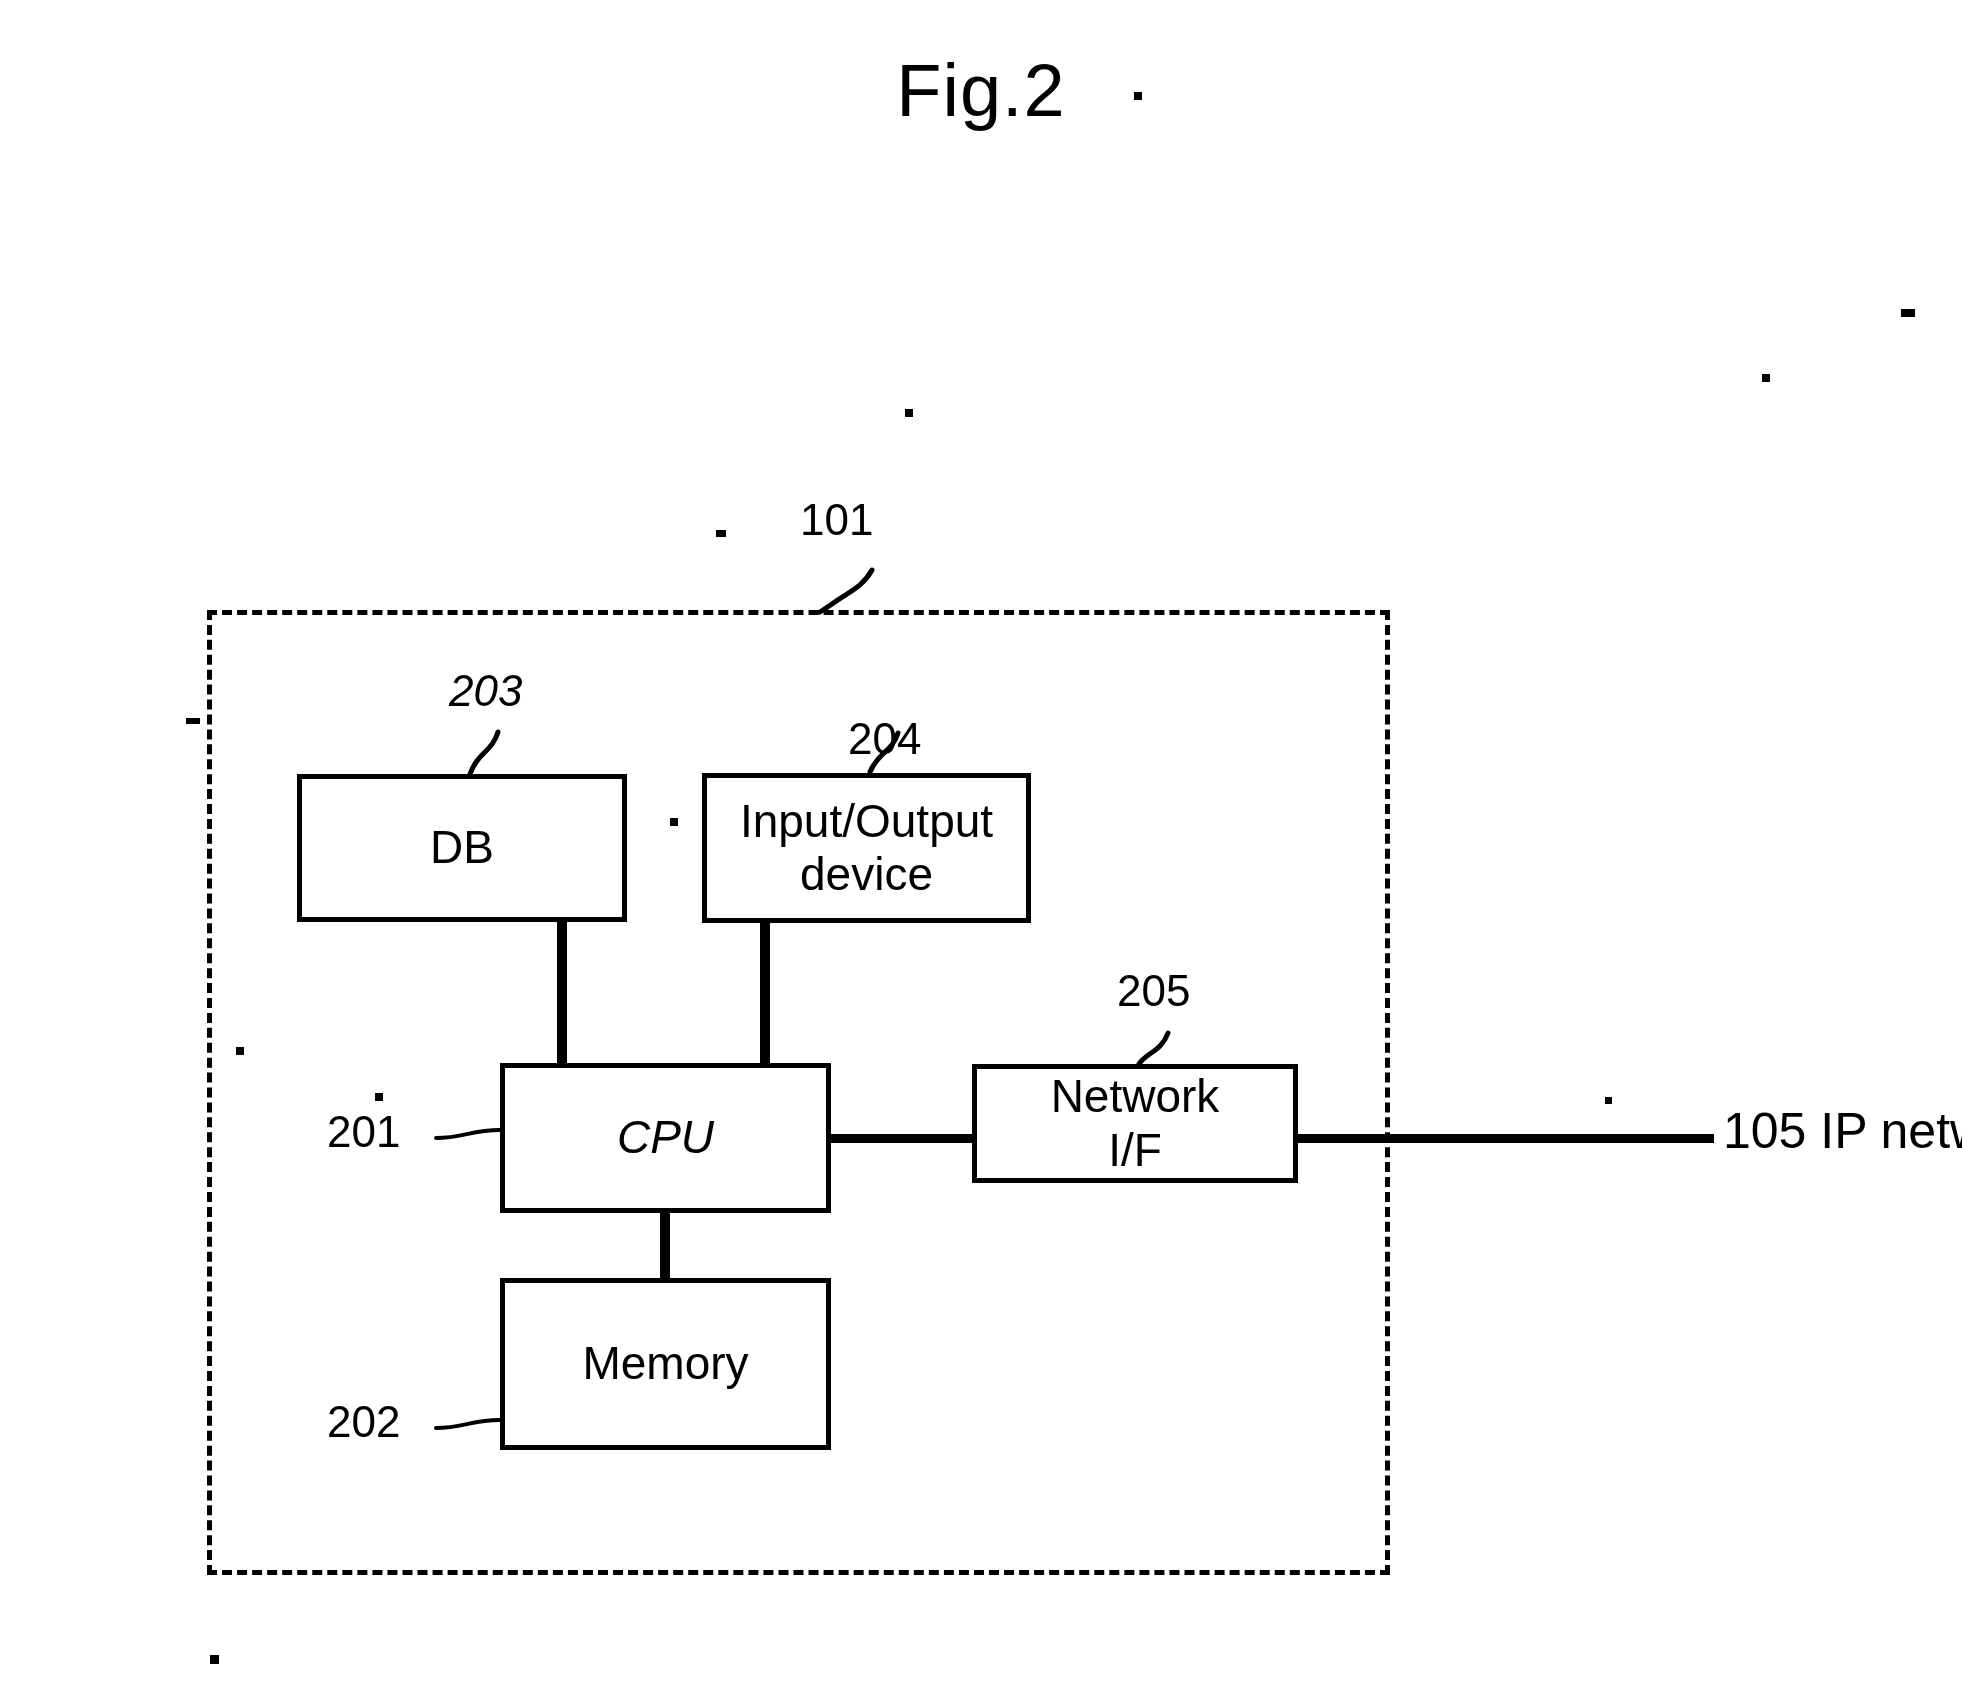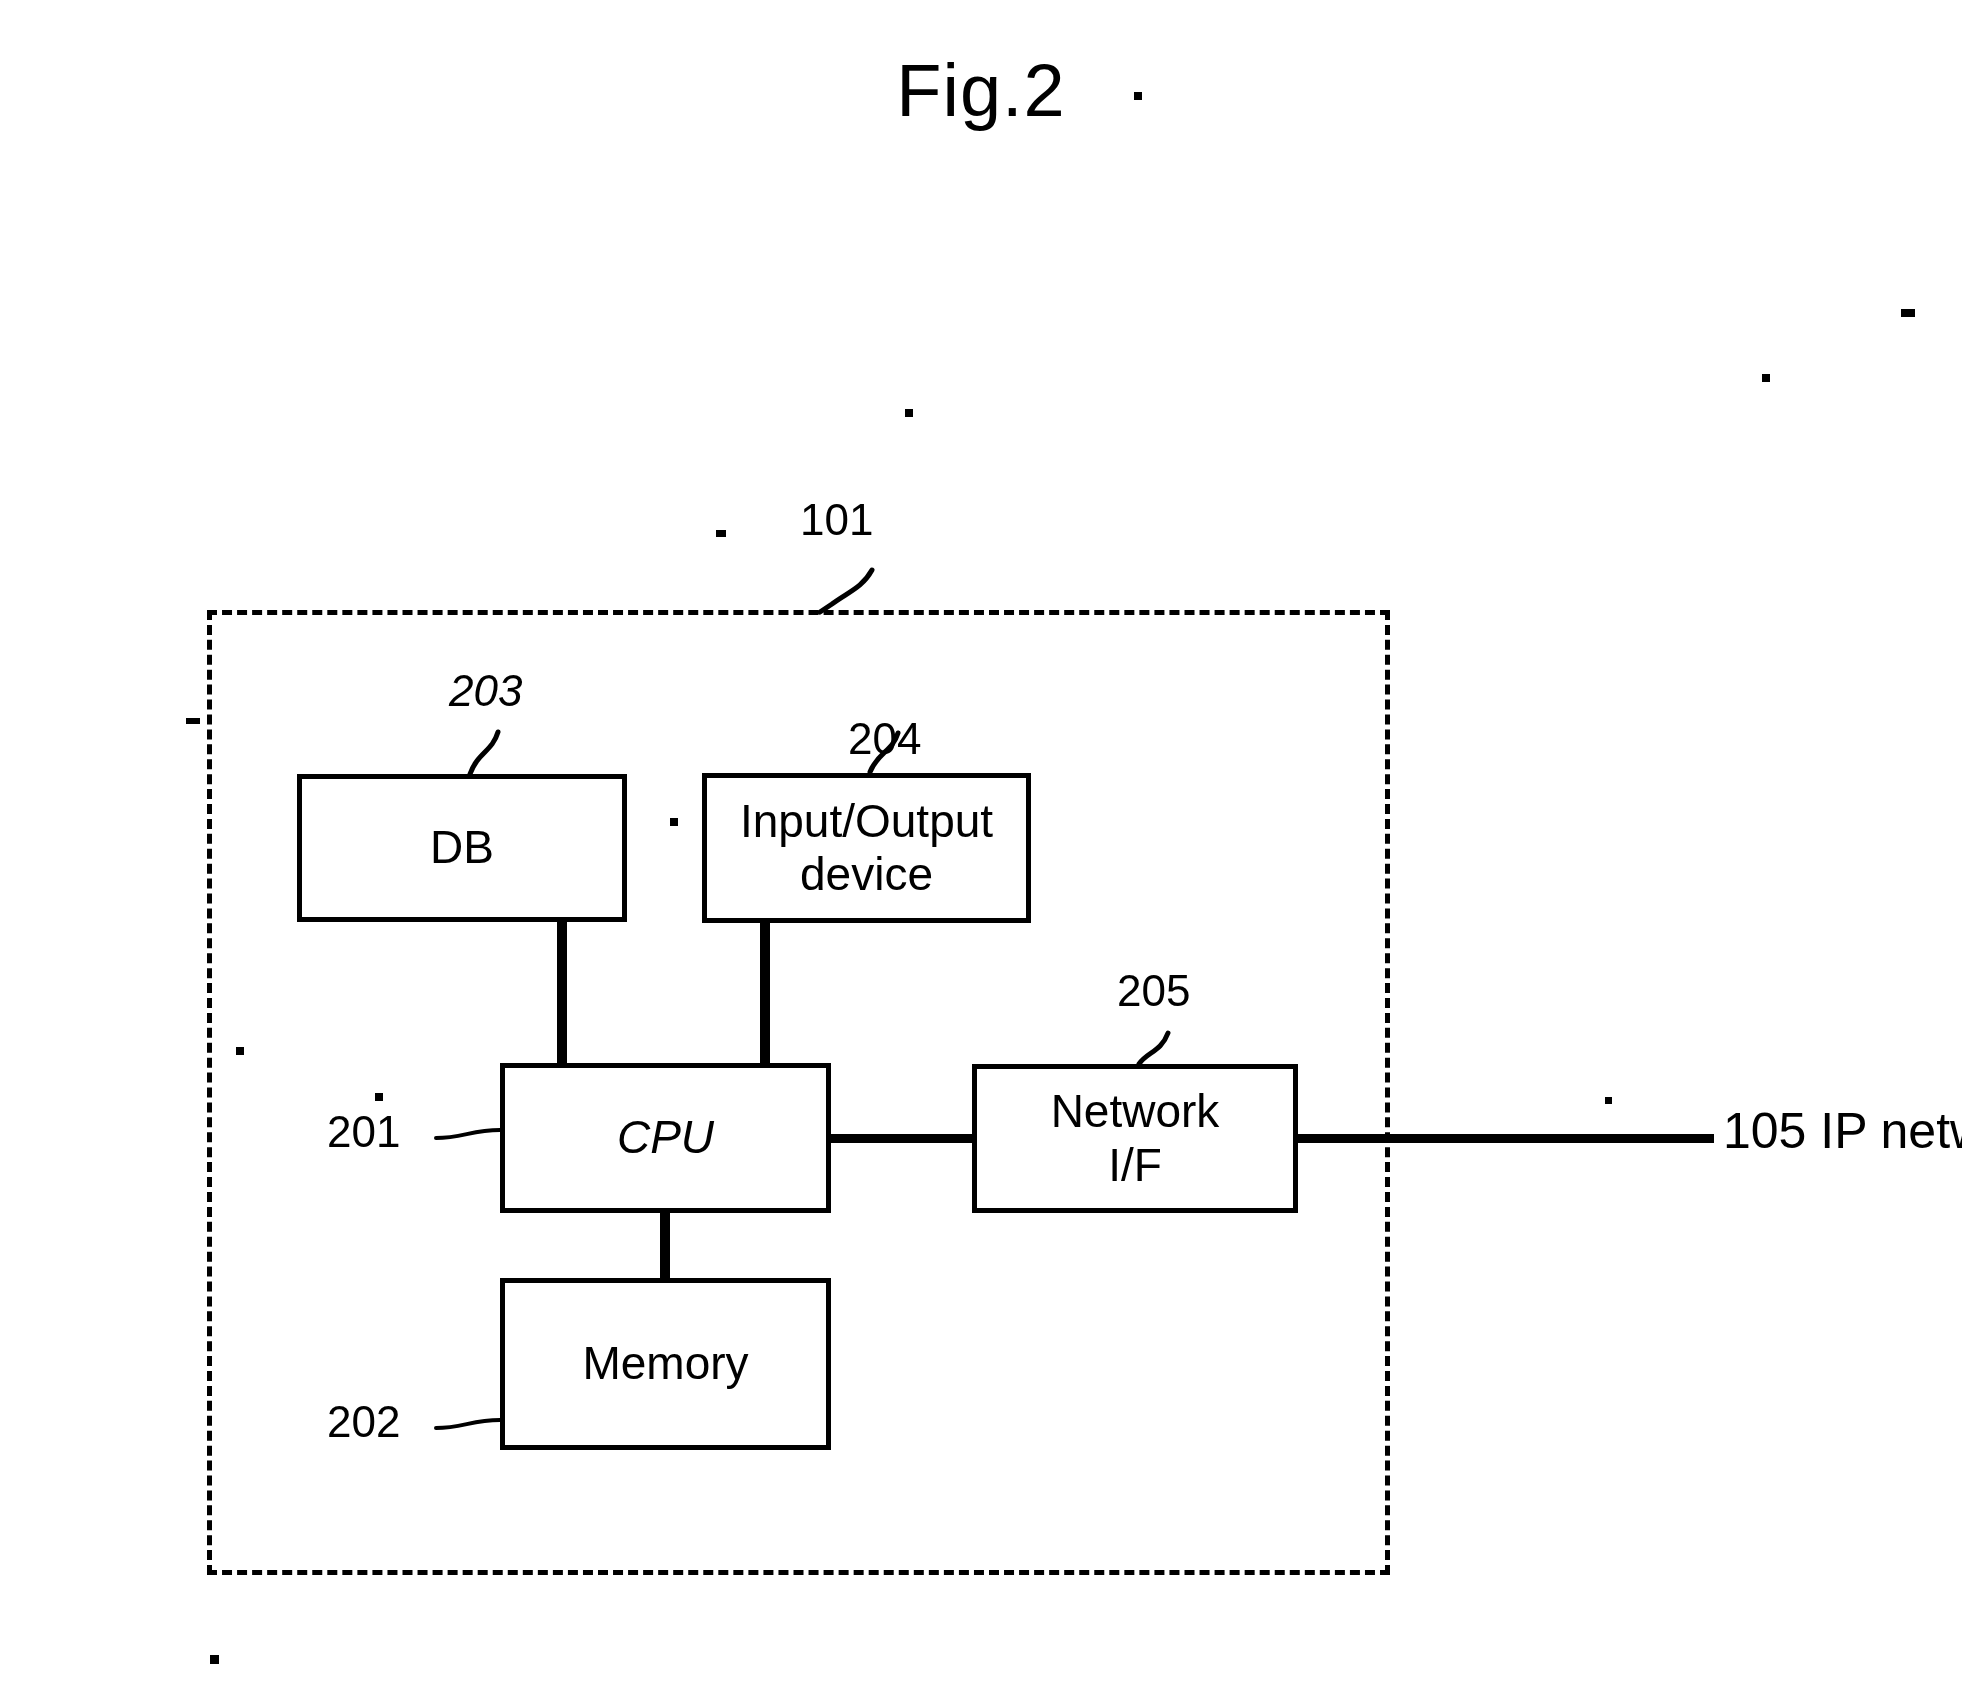--- a/index.html
+++ b/index.html
@@ -55,21 +55,21 @@
     justify-content: center;
     text-align: center;
     font-size: 46px;
     line-height: 1.16;
     font-weight: 400;
     z-index: 3;
   }
   .box-db      { left: 297px;  top: 774px;  width: 330px; height: 148px; }
   .box-io      { left: 702px;  top: 773px;  width: 329px; height: 150px; }
   .box-cpu     { left: 500px;  top: 1063px; width: 331px; height: 150px; font-style: italic; }
-  .box-netif   { left: 972px;  top: 1064px; width: 326px; height: 149px; }
+  .box-netif   { left: 972px;  top: 1064px; width: 326px; height: 119px; }
   .box-memory  { left: 500px;  top: 1278px; width: 331px; height: 172px; }
 
   
   .conn {
     position: absolute;
     background: #000000;
     z-index: 2;
   }
   .conn-db-cpu      { left: 557px;  top: 919px;  width: 10px; height: 148px; }
   .conn-io-cpu      { left: 760px;  top: 920px;  width: 10px; height: 147px; }

